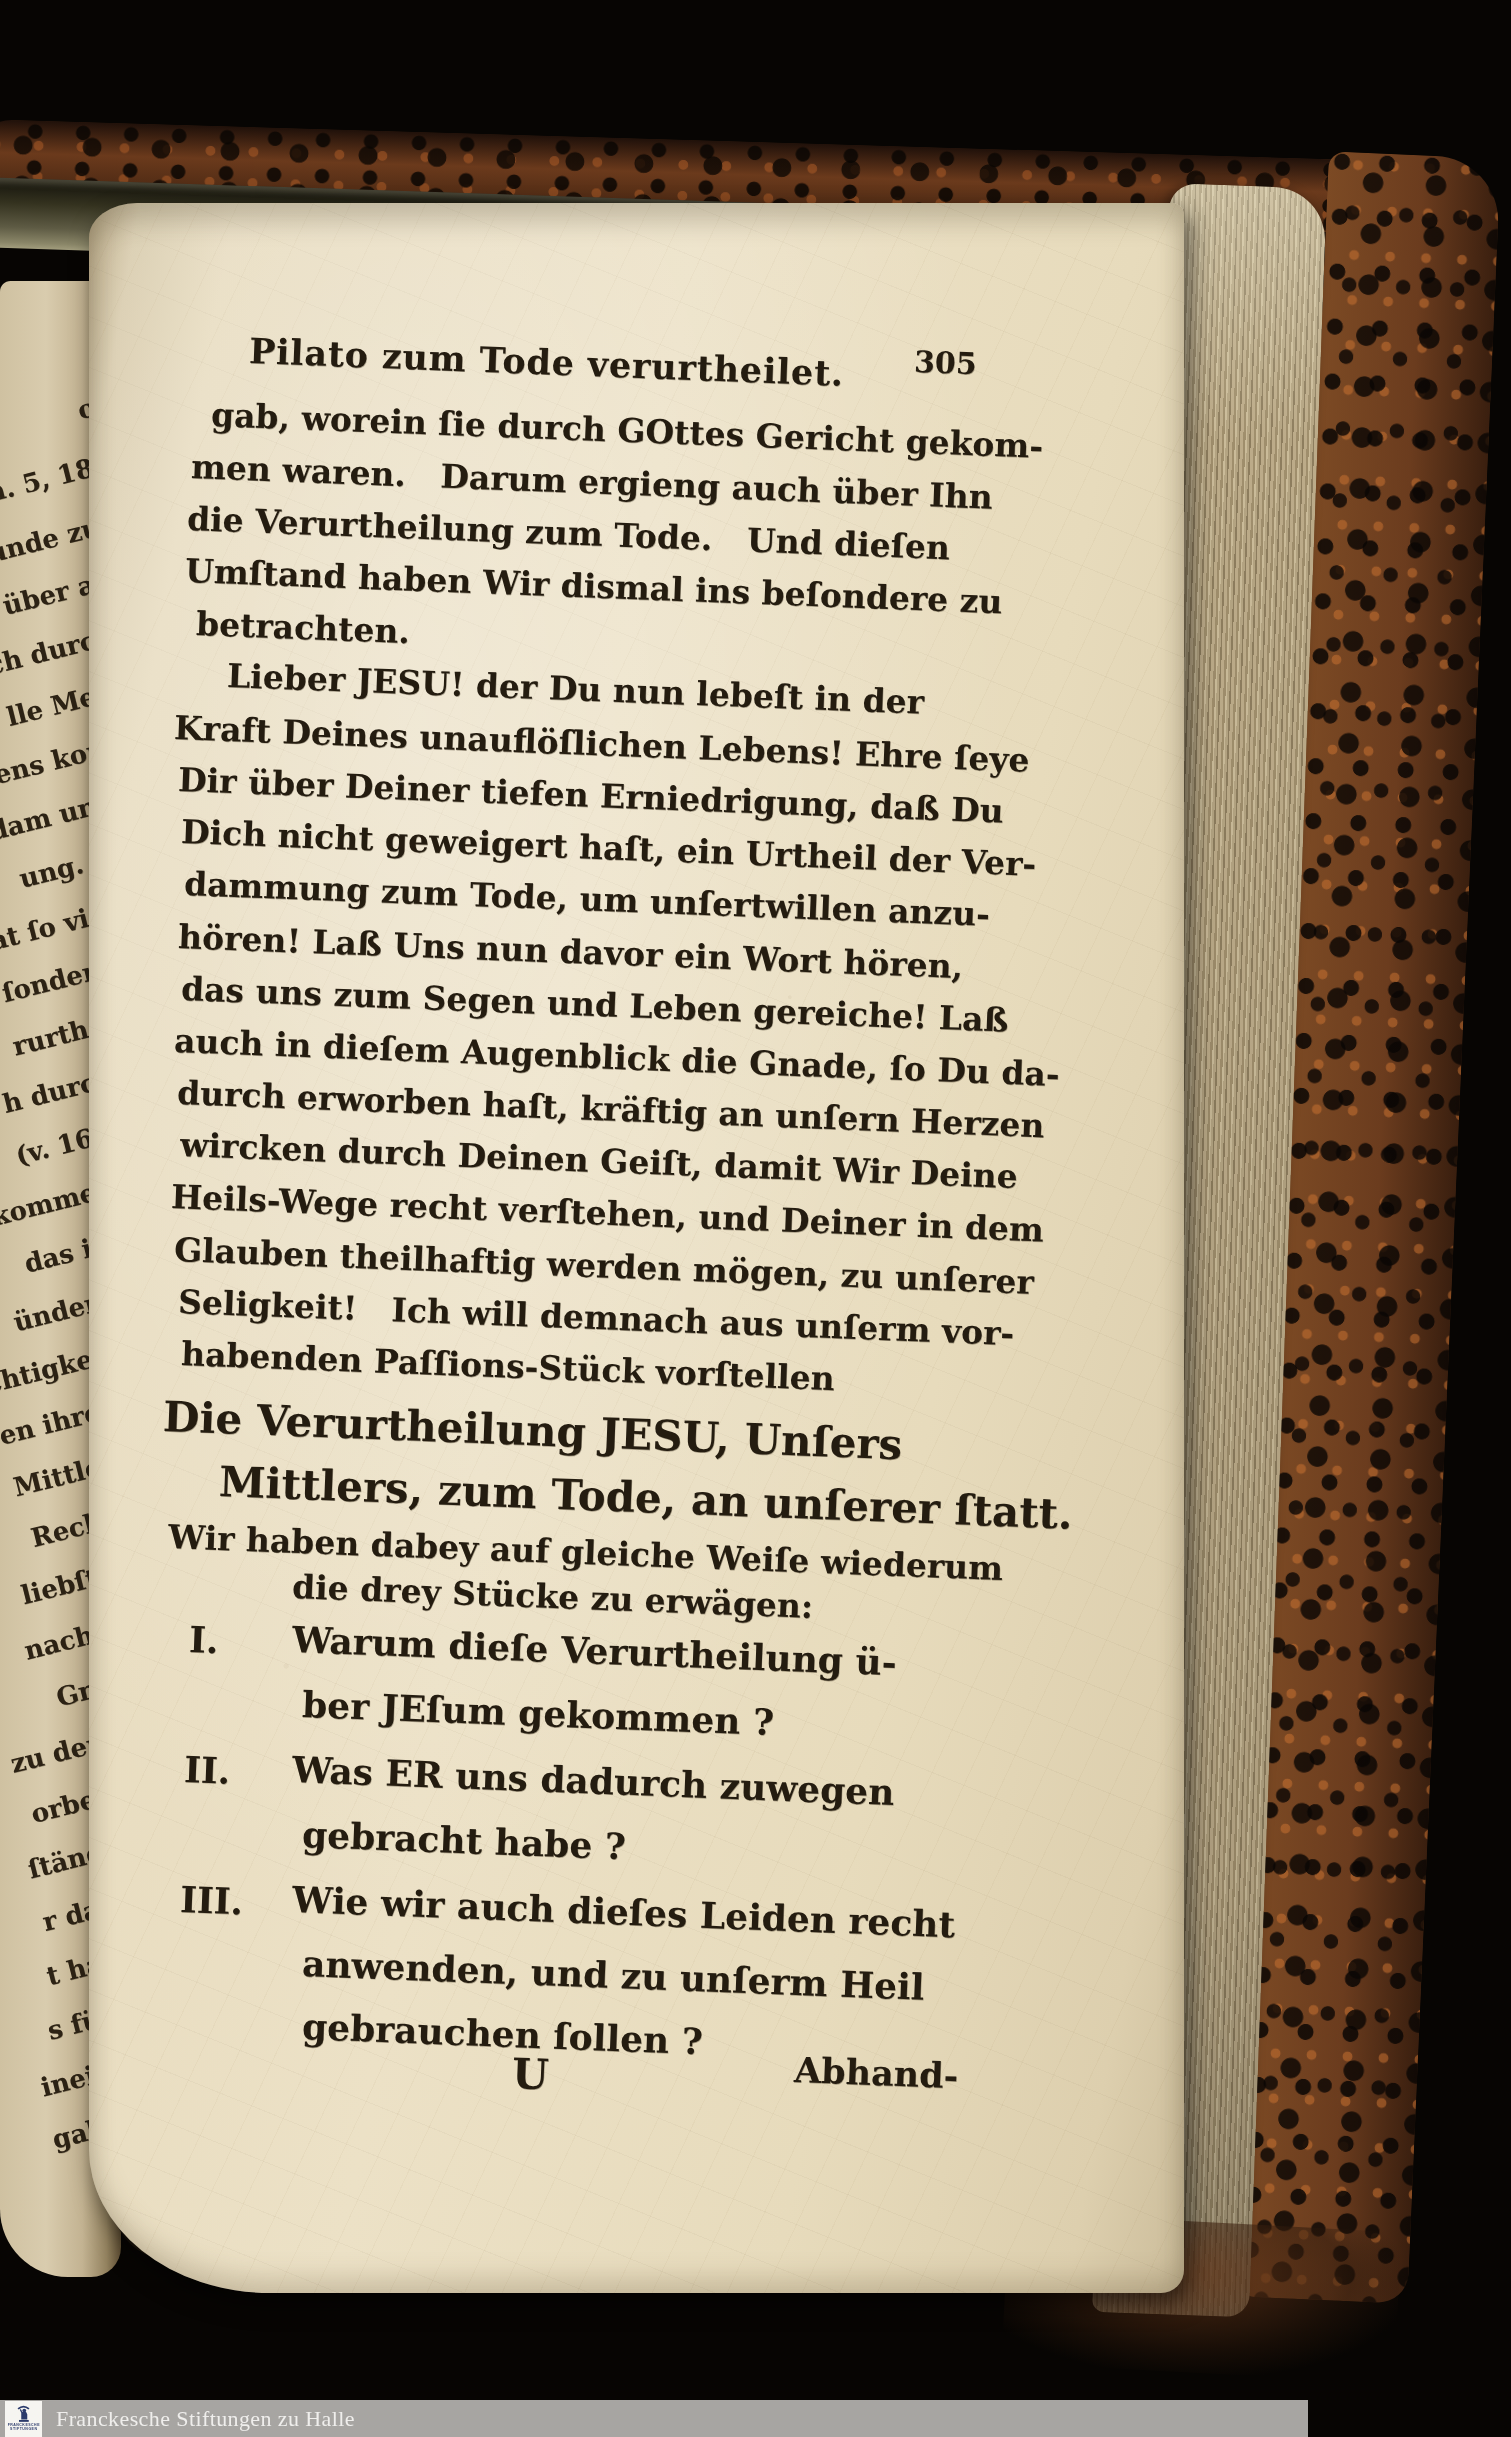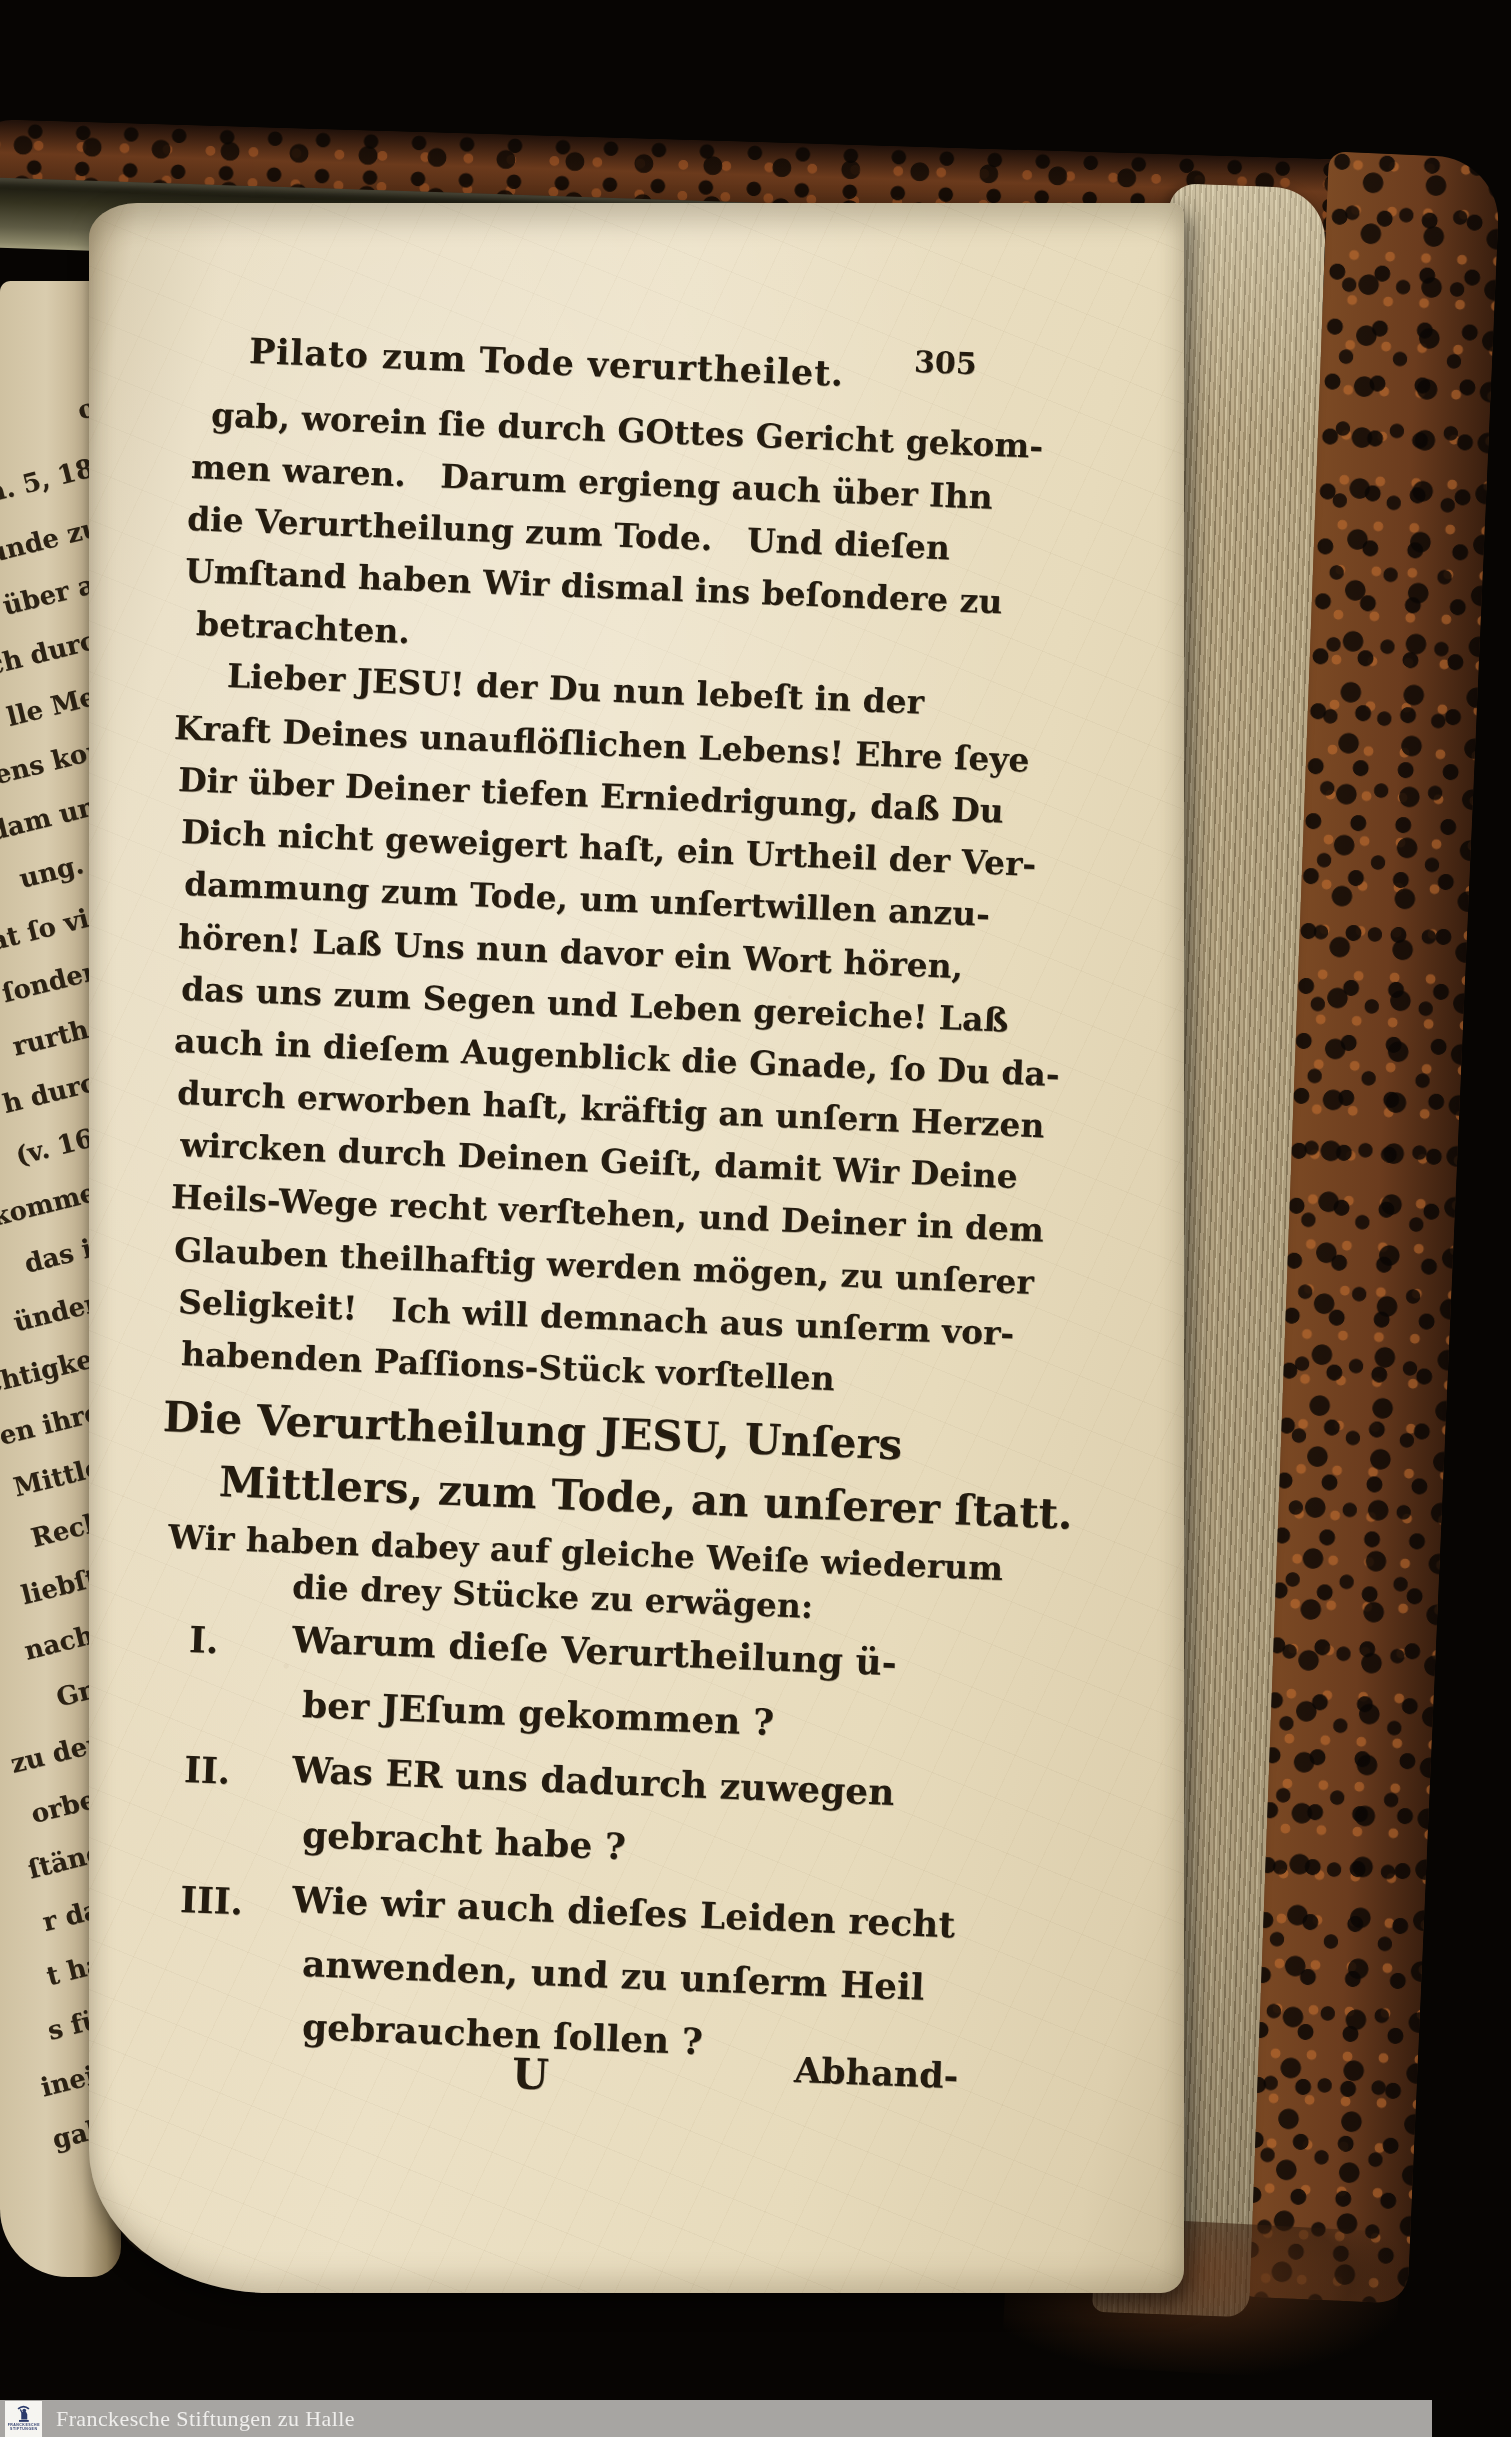--- a/index.html
+++ b/index.html
@@ -96,21 +96,21 @@
   }
   .hd{font-size:35px;letter-spacing:0.8px;}
   .pn{font-size:30px;}
   .b{font-size:33px;}
   .big{font-size:42px;}
   .li{font-size:36px;}
   .sig{font-size:42px;}
   .cw{font-size:35px;}
   
   .footer-bar{
-    position:absolute;left:0;top:2400px;width:1432px;height:38px;
+    position:absolute;left:0;top:2400px;width:1308px;height:38px;
     background:#a7a5a2;
   }
   .logo-box{
     position:absolute;left:5.3px;top:0.8px;width:37px;height:37px;
     background:#f6f5f1;display:flex;flex-direction:column;align-items:center;justify-content:flex-start;
   }
   .logo-glyph{width:15px;height:19.7px;margin-top:2.3px;}
   .logo-text{
     font-family:"Liberation Sans",sans-serif;font-weight:700;
     font-size:3.5px;letter-spacing:0.5px;color:#2b3a6b;line-height:1.25;text-align:center;

